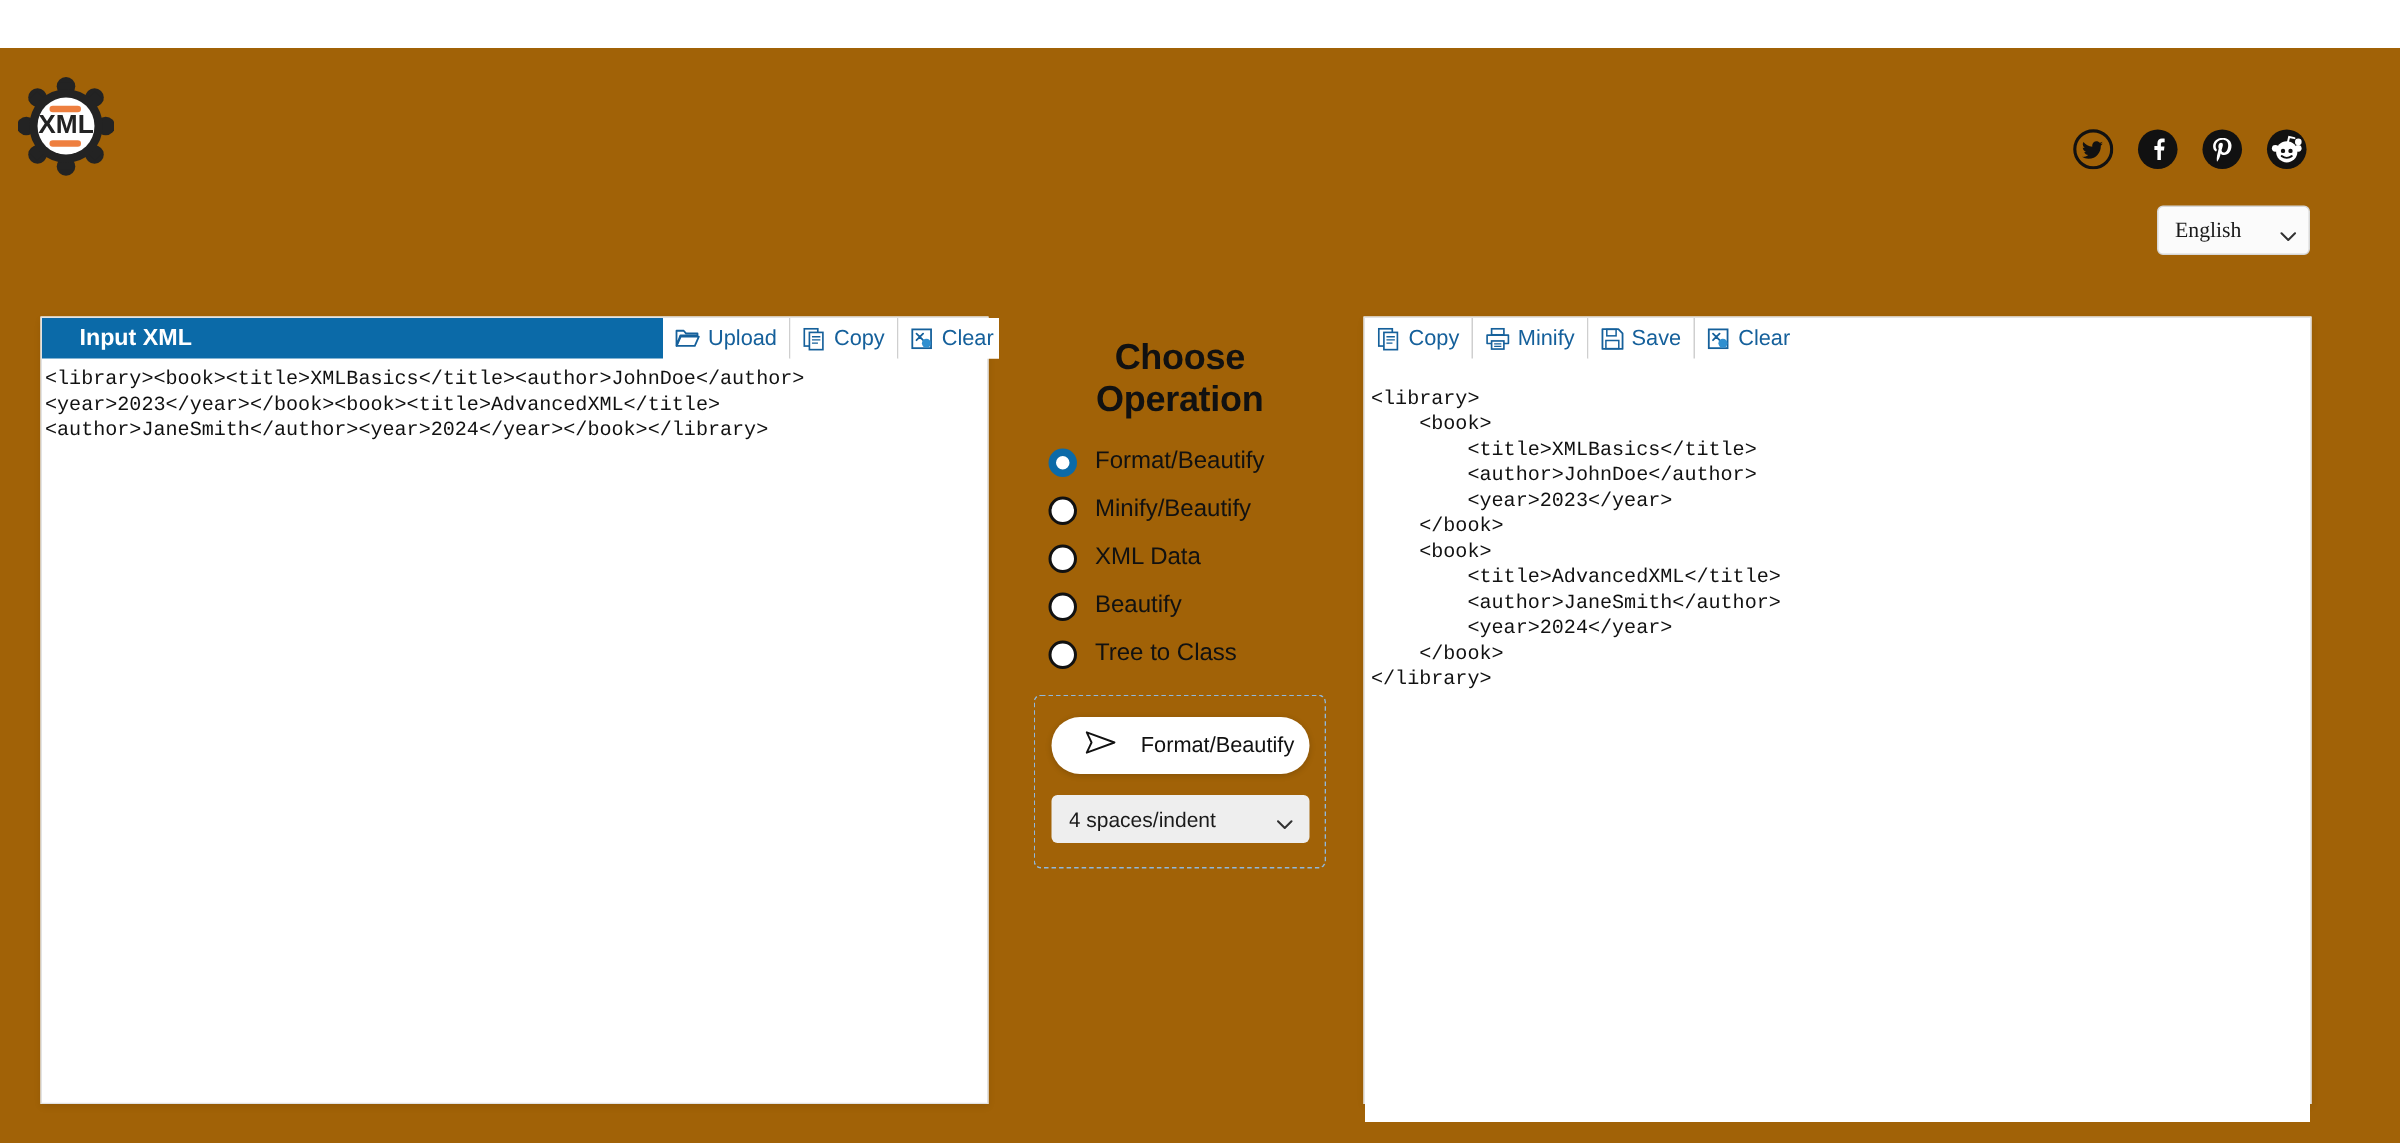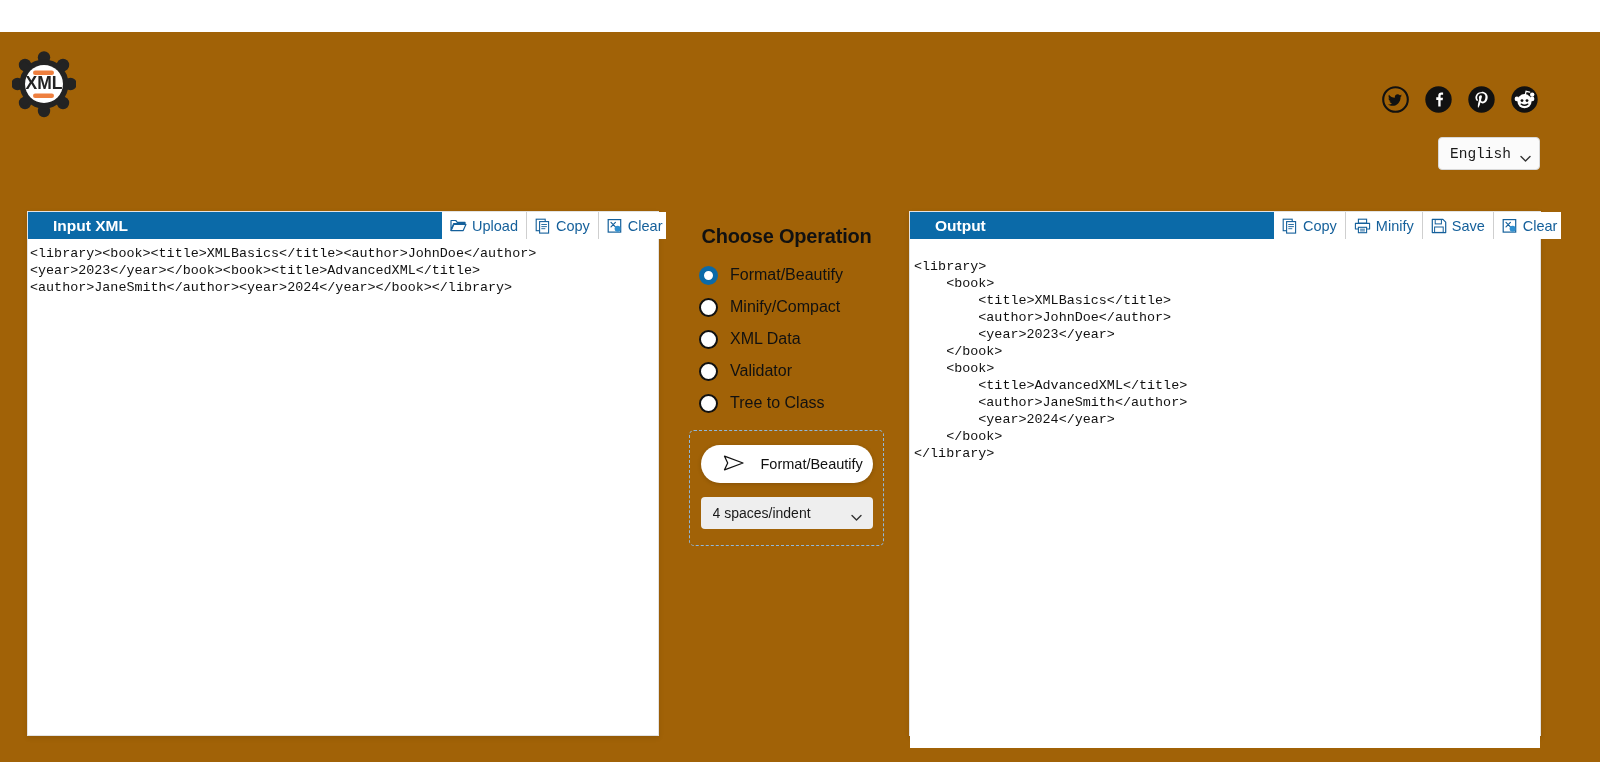--- a/index.html
+++ b/index.html
@@ -18,21 +18,21 @@
 
   .social { position:absolute; right:62px; top:54px; display:flex; gap:16px; align-items:center; }
   .social-btn { width:27px; height:27px; display:block; cursor:pointer; }
 
   .lang-wrap { position:absolute; right:60px; top:105px; }
   .lang-select {
     width:102px; height:33px;
     background:#fbfbfb;
     border:1px solid #d8d8d8;
     border-radius:4px;
-    font-family:Liberation Mono, monospace;
+    font-family:Liberation Serif, serif;
     font-size:14.5px; color:#1a1a1a;
     padding-left:11px; padding-right:22px;
     appearance:none; -webkit-appearance:none;
     cursor:pointer;
     position:relative;
   }
   .lang-wrap .chev {
     position:absolute; right:9px; top:12px;
     pointer-events:none;
   }
@@ -86,21 +86,21 @@
     white-space:pre;
     overflow:auto;
     display:block;
   }
   #input-panel .code-area { padding-left:2px; }
   #output-panel .code-area { padding-left:4px; }
 
   
   .ops { position:absolute; left:689px; top:193px; width:195px; }
   .ops-title {
-    font-size:20px; font-weight:bold; color:#111;
+    font-size:24px; font-weight:bold; color:#111;
     text-align:center; margin:0 0 14px 0; letter-spacing:-0.2px;
   }
   .radio-row { display:flex; align-items:center; gap:12px; margin:0 0 6px 10px; height:26px; cursor:pointer; }
   .radio {
     width:19px; height:19px; border-radius:50%;
     border:2.6px solid #111; background:#fff;
     flex:0 0 auto; box-sizing:border-box;
   }
   .radio.on { border-color:#0b6aa8; border-width:5px; }
   .radio-label { font-size:16px; color:#111; }
@@ -271,29 +271,29 @@
 
   <div class="ops">
     <div class="ops-title">Choose Operation</div>
 
     <div class="radio-row">
       <span class="radio on"></span>
       <span class="radio-label">Format/Beautify</span>
     </div>
     <div class="radio-row">
       <span class="radio"></span>
-      <span class="radio-label">Minify/Compact</span>
+      <span class="radio-label">Minify/Beautify</span>
     </div>
     <div class="radio-row">
       <span class="radio"></span>
       <span class="radio-label">XML Data</span>
     </div>
     <div class="radio-row">
       <span class="radio"></span>
-      <span class="radio-label">Validator</span>
+      <span class="radio-label">Beautify</span>
     </div>
     <div class="radio-row">
       <span class="radio"></span>
       <span class="radio-label">Tree to Class</span>
     </div>
 
     <div class="action-box">
       <button class="run-btn">
         <span>
           <svg width="22" height="18" viewBox="0 0 22 18">
@@ -311,21 +311,20 @@
           <svg width="11" height="8" viewBox="0 0 11 8">
             <path d="M1 1.5L5.5 6 10 1.5" fill="none" stroke="#333" stroke-width="1.4" stroke-linecap="round" stroke-linejoin="round"></path>
           </svg>
         </span>
       </div>
     </div>
   </div>
 
   <div class="panel" id="output-panel">
     <div class="panel-bar">
-      <div class="panel-title">Output</div>
       <div class="tools">
 
         <div class="tool">
           <span>
             <svg width="16" height="16" viewBox="0 0 16 16">
               <rect x="1.2" y="1.2" width="9" height="11.5" fill="#fff" stroke="#15609b" stroke-width="1.1"></rect>
               <rect x="4.6" y="3.6" width="9" height="11.5" fill="#fff" stroke="#15609b" stroke-width="1.1"></rect>
               <path d="M6.3 6.5h5.6M6.3 8.6h5.6M6.3 10.7h4" stroke="#15609b" stroke-width="0.9"></path>
             </svg>
           </span>

